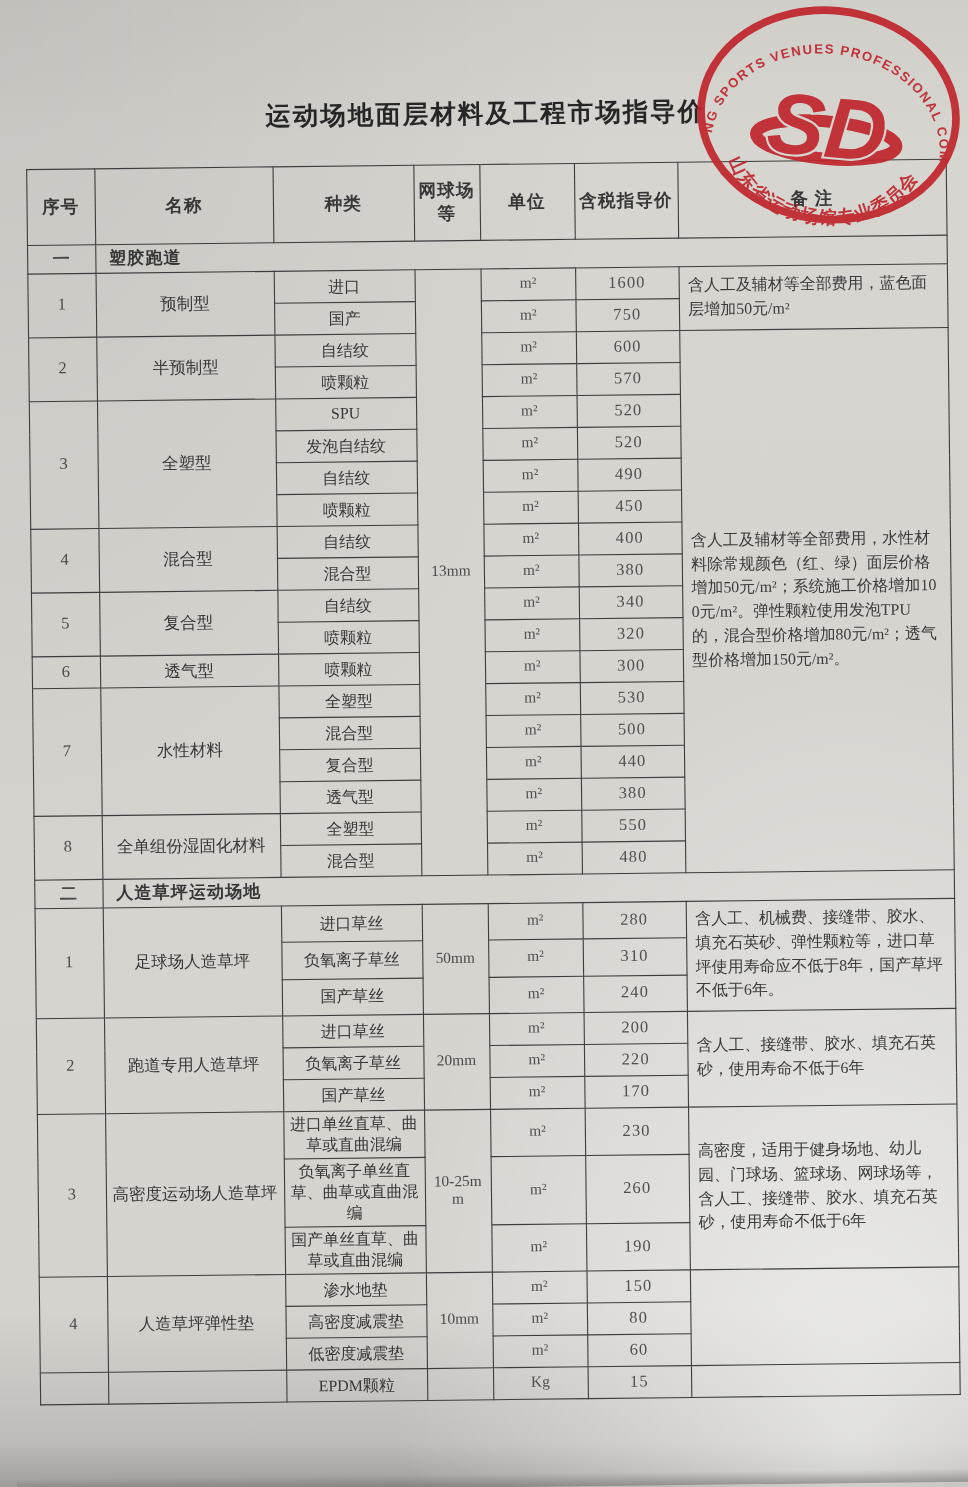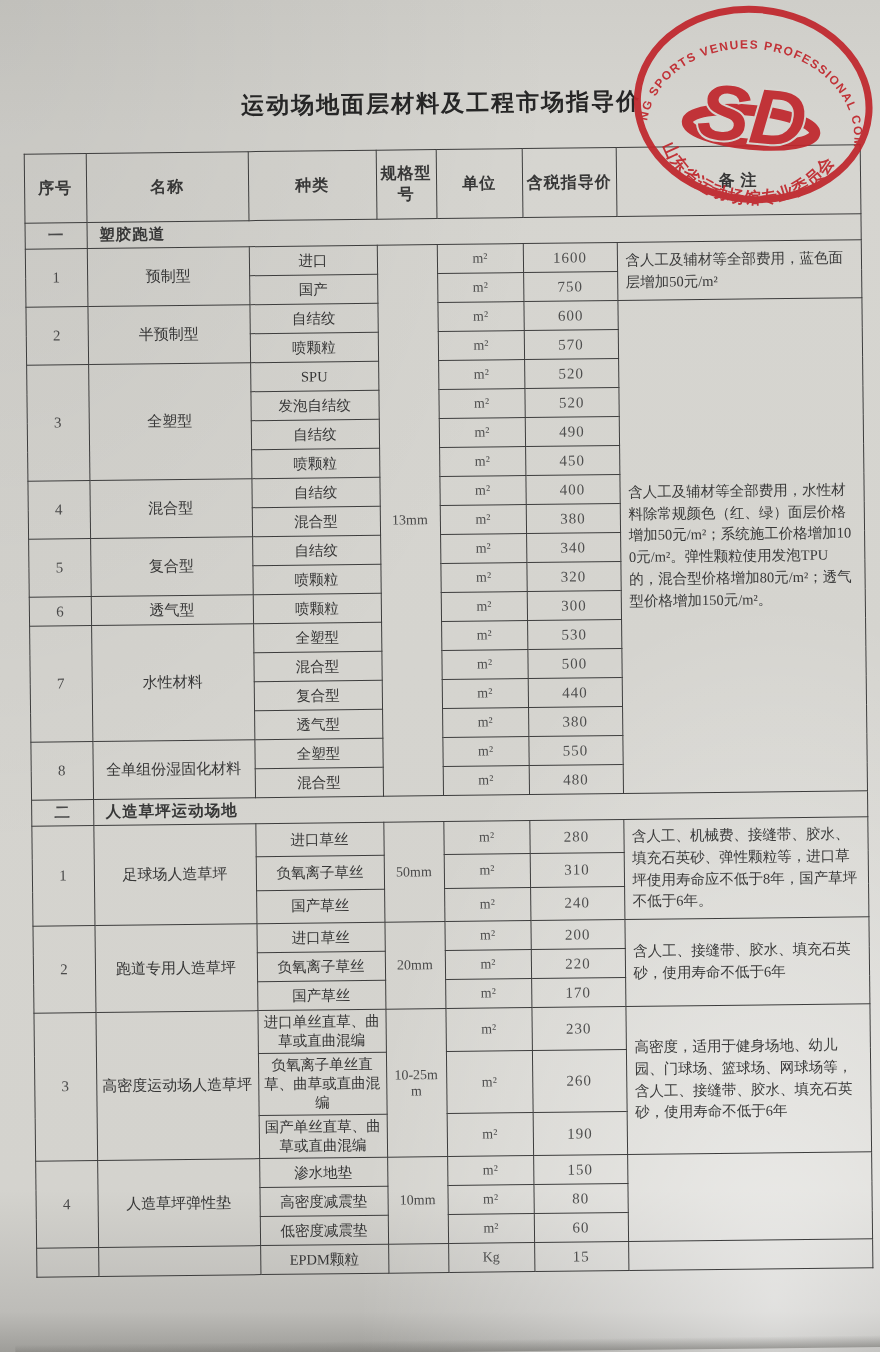--- a/index.html
+++ b/index.html
@@ -74,21 +74,21 @@
       <col style="width:60px">
         <col style="width:86px">
         <col style="width:94px">
       <col style="width:244px">
     </colgroup>
     <thead>
       <tr>
           <th>序号</th>
           <th>名称</th>
           <th>种类</th>
-          <th>规格型号</th>
+          <th>网球场等</th>
           <th>单位</th>
           <th>含税指导价</th>
           <th>备 注</th>
         </tr>
     </thead>
     <tbody>
         <tr class="section-bar">
           <td class="c-no">一</td>
           <td class="sec-title" colspan="6">塑胶跑道</td>
         </tr>

